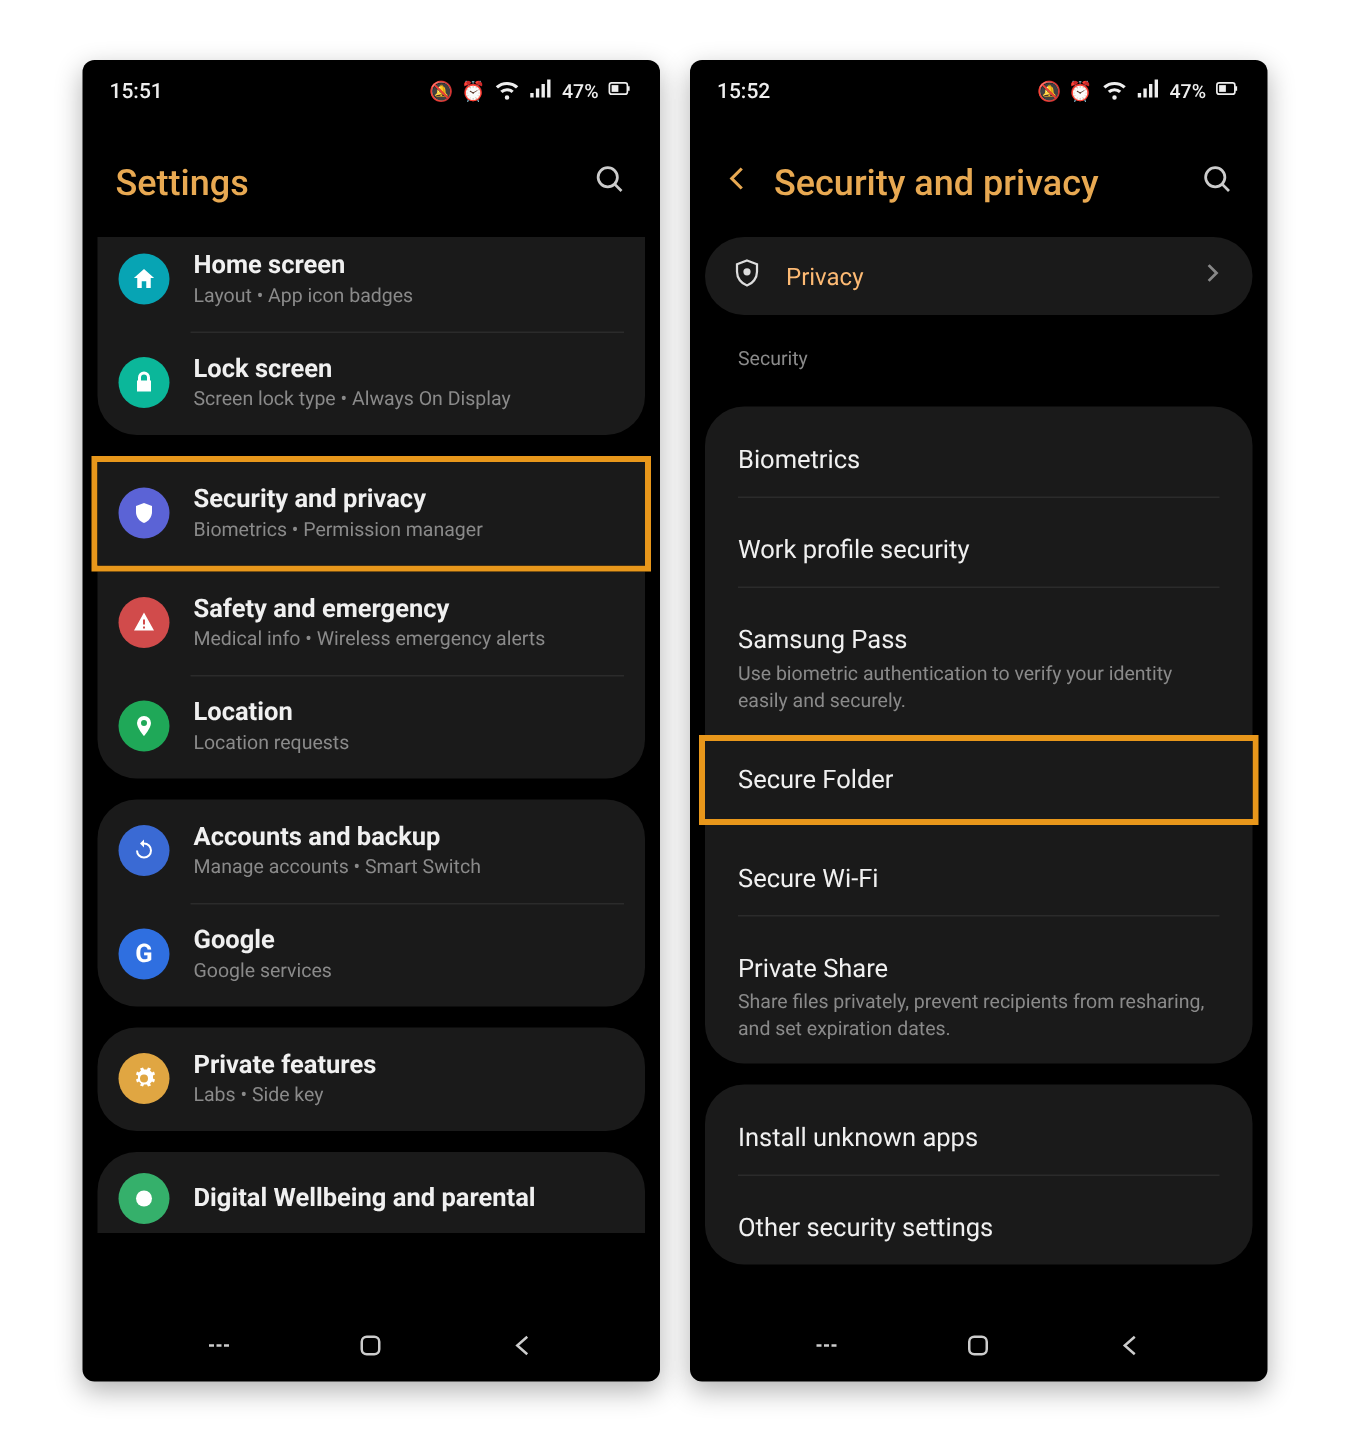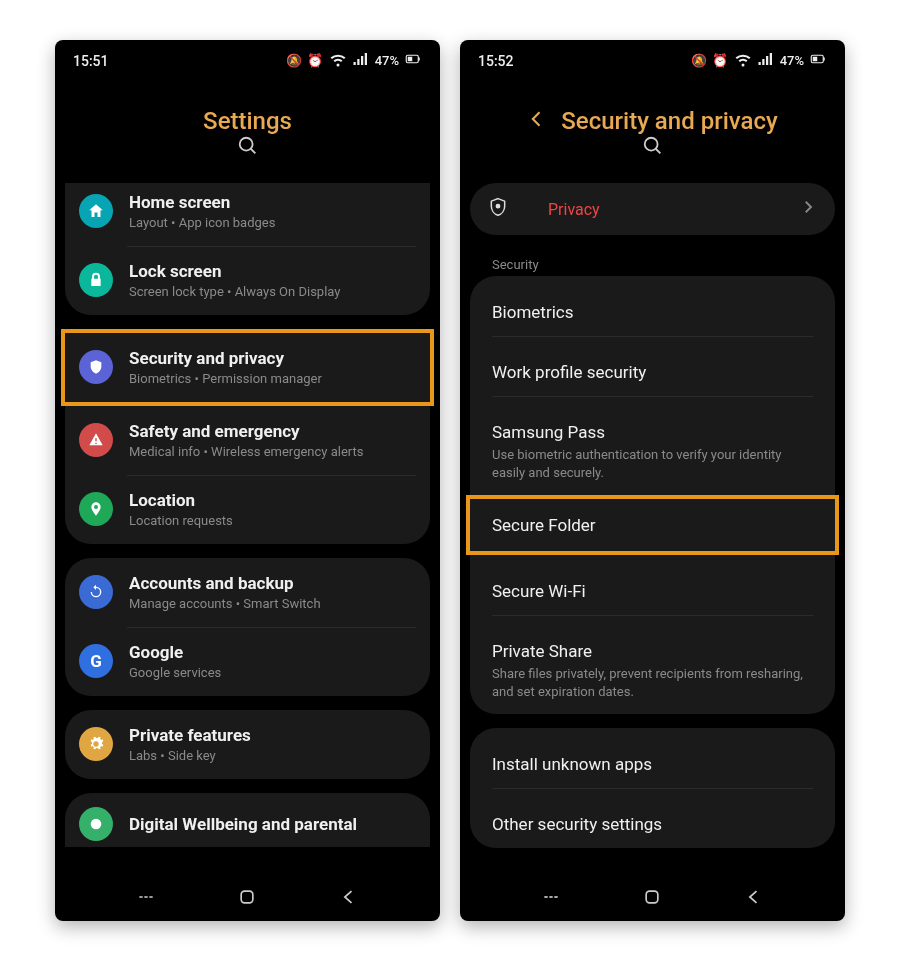--- a/index.html
+++ b/index.html
@@ -1,37 +1,37 @@
 <!DOCTYPE html>
 <html><head>
 <meta charset="utf-8">
 <style>
 * { margin: 0; padding: 0; box-sizing: border-box; font-family: -apple-system, BlinkMacSystemFont, "Segoe UI", Roboto, sans-serif; }
 body { background: #fff; width: 900px; height: 961px; display: flex; gap: 20px; padding: 40px 55px; }
 .phone { flex: 1; background: #000; border-radius: 8px; overflow: hidden; display: flex; flex-direction: column; position: relative; box-shadow: 0 6px 18px rgba(0,0,0,0.3); }
 .status-bar { display: flex; justify-content: space-between; align-items: center; padding: 10px 18px 8px; color: #eee; font-size: 14px; font-weight: 500; }
 .status-icons { display: flex; gap: 5px; align-items: center; font-size: 13px; }
-.header { display: flex; align-items: center; justify-content: space-between; padding: 28px 22px 22px; flex-direction: column; }
+.header { display: flex; align-items: flex-end; justify-content: space-between; padding: 28px 22px 22px; }
 .header-left { display: flex; align-items: center; gap: 14px; }
 .header-title { color: #e8a952; font-size: 24px; font-weight: 500; }
 .search-icon { color: #ccc; font-size: 18px; }
 .back-chevron { color: #e8a952; font-size: 22px; }
 .content { flex: 1; overflow: hidden; padding: 0 10px; }
 .group { background: #1a1a1a; border-radius: 26px; margin-bottom: 14px; overflow: hidden; }
 .row { display: flex; align-items: center; padding: 14px 14px; position: relative; }
 .row + .row::before { content: ""; position: absolute; top: 0; left: 62px; right: 14px; height: 1px; background: #2b2b2b; }
 .icon-circle { width: 34px; height: 34px; border-radius: 50%; display: flex; align-items: center; justify-content: center; margin-right: 16px; flex-shrink: 0; }
 .row-text { flex: 1; }
 .row-title { color: #f0f0f0; font-size: 17px; font-weight: 700; line-height: 1.3; }
 .row-sub { color: #8a8a8a; font-size: 13px; margin-top: 2px; line-height: 1.3; }
-.section-label { color: #8a8a8a; font-size: 13px; padding: 8px 22px 4px; }
+.section-label { color: #8a8a8a; font-size: 13px; padding: 8px 22px 24px; }
 .simple-row { padding: 16px 22px; color: #f0f0f0; font-size: 17px; position: relative; }
 .simple-row + .simple-row::before, .simple-row.divider-top::before { content: ""; position: absolute; top: 0; left: 22px; right: 22px; height: 1px; background: #2b2b2b; }
 .simple-sub { color: #8a8a8a; font-size: 13px; margin-top: 4px; line-height: 1.35; }
-.privacy-row { display: flex; align-items: center; padding: 14px 18px; color: #ef4444; gap: 24px; }
+.privacy-row { display: flex; align-items: center; padding: 14px 18px; color: #fdba74; }
 .chevron-right { color: #888; margin-left: auto; font-size: 18px; }
 .nav-bar { display: flex; justify-content: space-around; align-items: center; padding: 16px 40px 14px; }
 .nav-btn { color: #ccc; display: flex; align-items: center; justify-content: center; }
 .ic { width: 18px; height: 18px; display: inline-block; }
 .batt { font-size: 13px; }
 .partial-top .row:first-child { padding-top: 8px; }
 .partial-top { border-top-left-radius: 0; border-top-right-radius: 0; }
 .partial-bottom { border-bottom-left-radius: 0; border-bottom-right-radius: 0; }
 .clip { overflow: hidden; }
 .hl-box { border: 4px solid #e8971b; margin: 0 -4px; position: relative; z-index: 2; }

